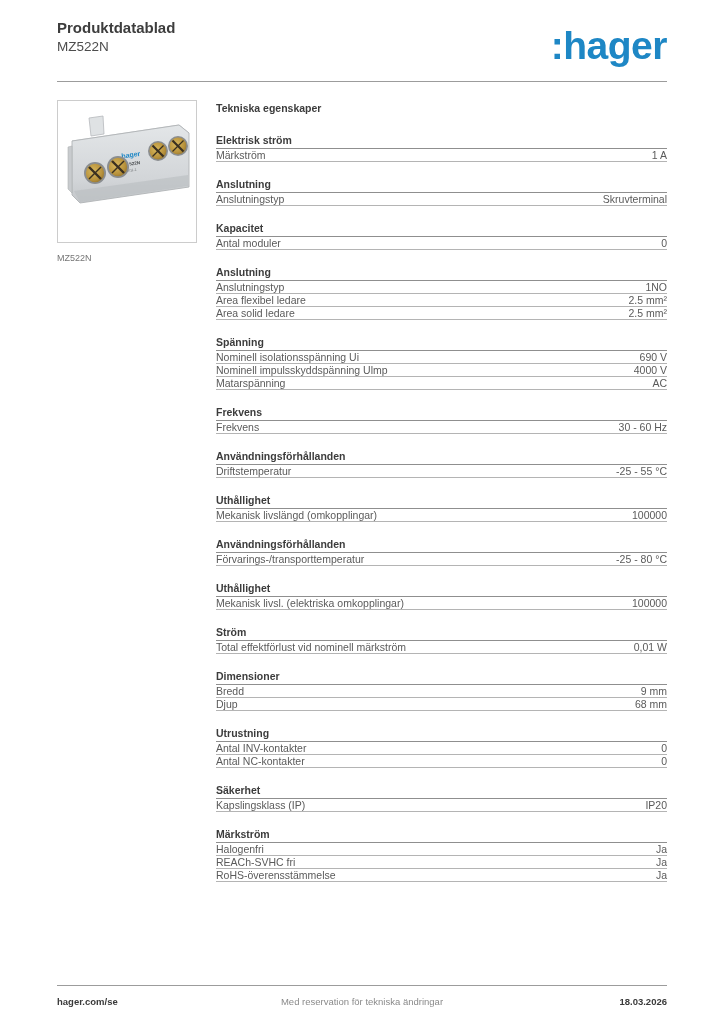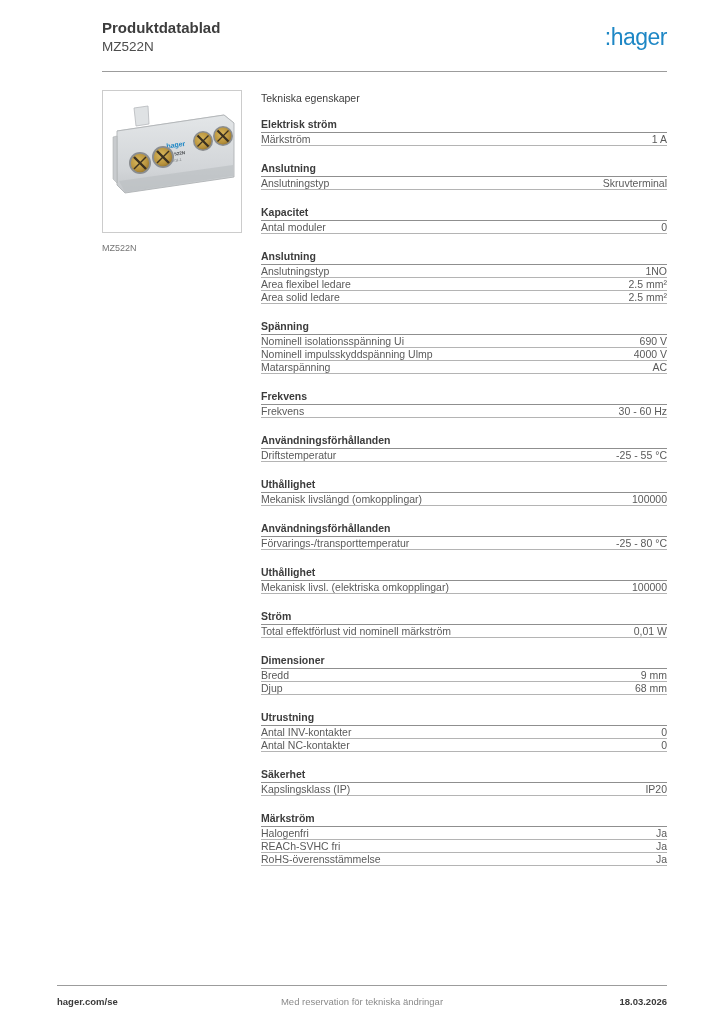--- a/index.html
+++ b/index.html
@@ -5,43 +5,42 @@
   * { margin: 0; padding: 0; box-sizing: border-box; }
   html, body { background: #e9e9e9; }
   body { font-family: "Liberation Sans", "DejaVu Sans", sans-serif; }
   .page {
     position: relative;
     width: 724px;
     height: 1024px;
     background: #ffffff;
     margin: 0 auto;
     overflow: hidden;
-    padding-left: 45px;
   }
   
   .header {
     display: flex;
     justify-content: space-between;
     align-items: flex-start;
     padding: 19px 57px 0 57px;
   }
   .doc-title {
     font-size: 15px;
     font-weight: bold;
     color: #3d3d3d;
     line-height: 1.25;
   }
   .doc-subtitle {
     font-size: 13.5px;
     color: #4d4d4d;
     line-height: 1.3;
   }
   .logo {
-    font-size: 23px;
-    font-weight: normal;
+    font-size: 39px;
+    font-weight: bold;
     letter-spacing: -0.5px;
     line-height: 1;
     margin-top: 7px;
     color: #1e87c5;
   }
   .header-rule {
     margin: 16px 57px 0 57px;
     border-top: 1px solid #9c9c9c;
   }
   
@@ -59,24 +58,24 @@
     overflow: hidden;
   }
   .product-caption {
     margin-top: 10px;
     font-size: 9px;
     color: #757575;
   }
   .right-col { flex: 1; padding-top: 2px; }
   .specs-heading {
     font-size: 10.5px;
-    font-weight: normal;
+    font-weight: bold;
     color: #3c3c3c;
     line-height: 12px;
-    margin-bottom: 14px;
+    margin-bottom: 20px;
   }
   .spec-section { margin-top: 16px; }
   .spec-section:first-child { margin-top: 8px; }
   .section-title {
     font-size: 10.5px;
     font-weight: bold;
     color: #3c3c3c;
     line-height: 12px;
     padding-bottom: 2px;
     border-bottom: 1px solid #8f8f8f;

